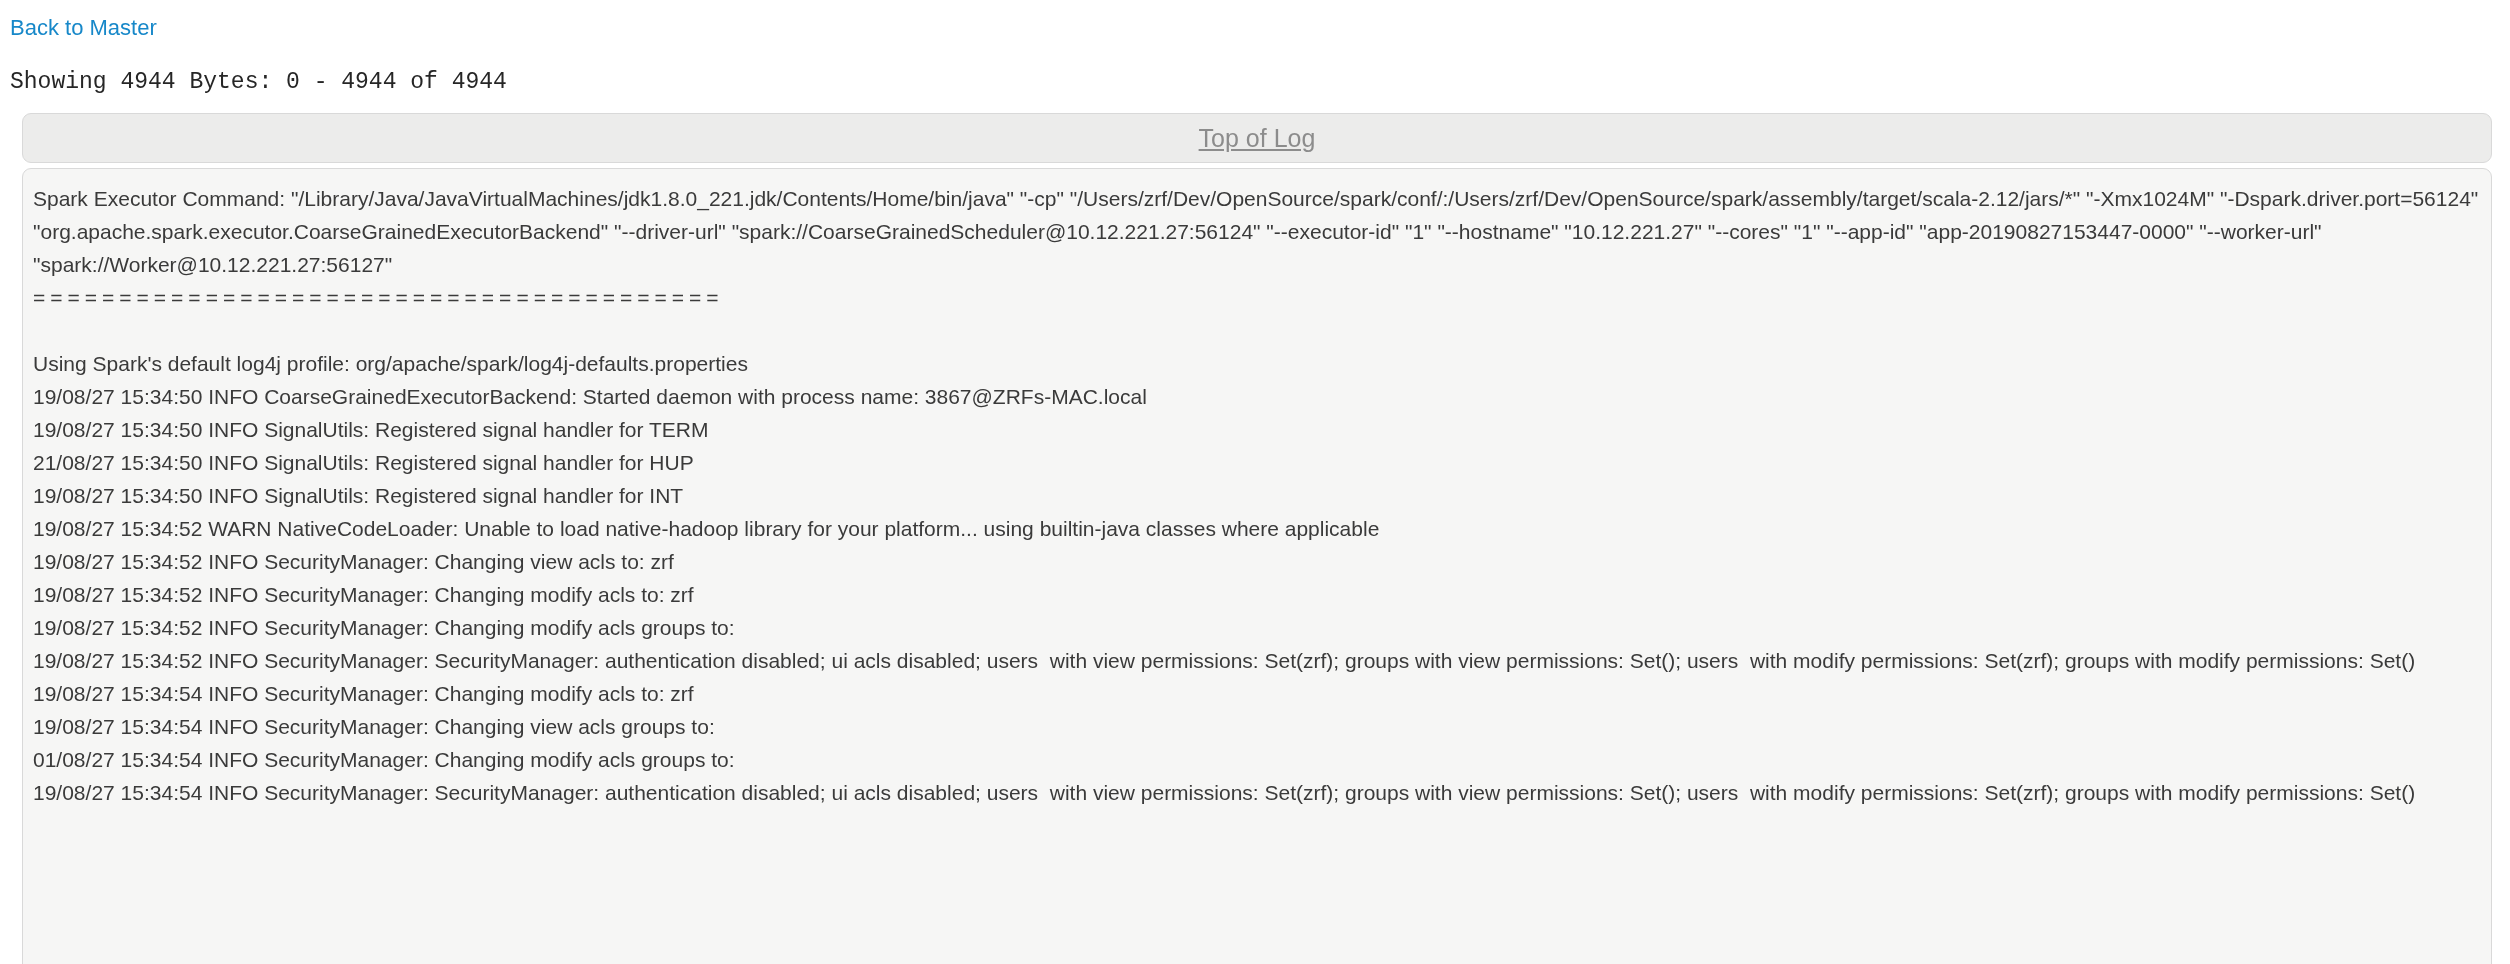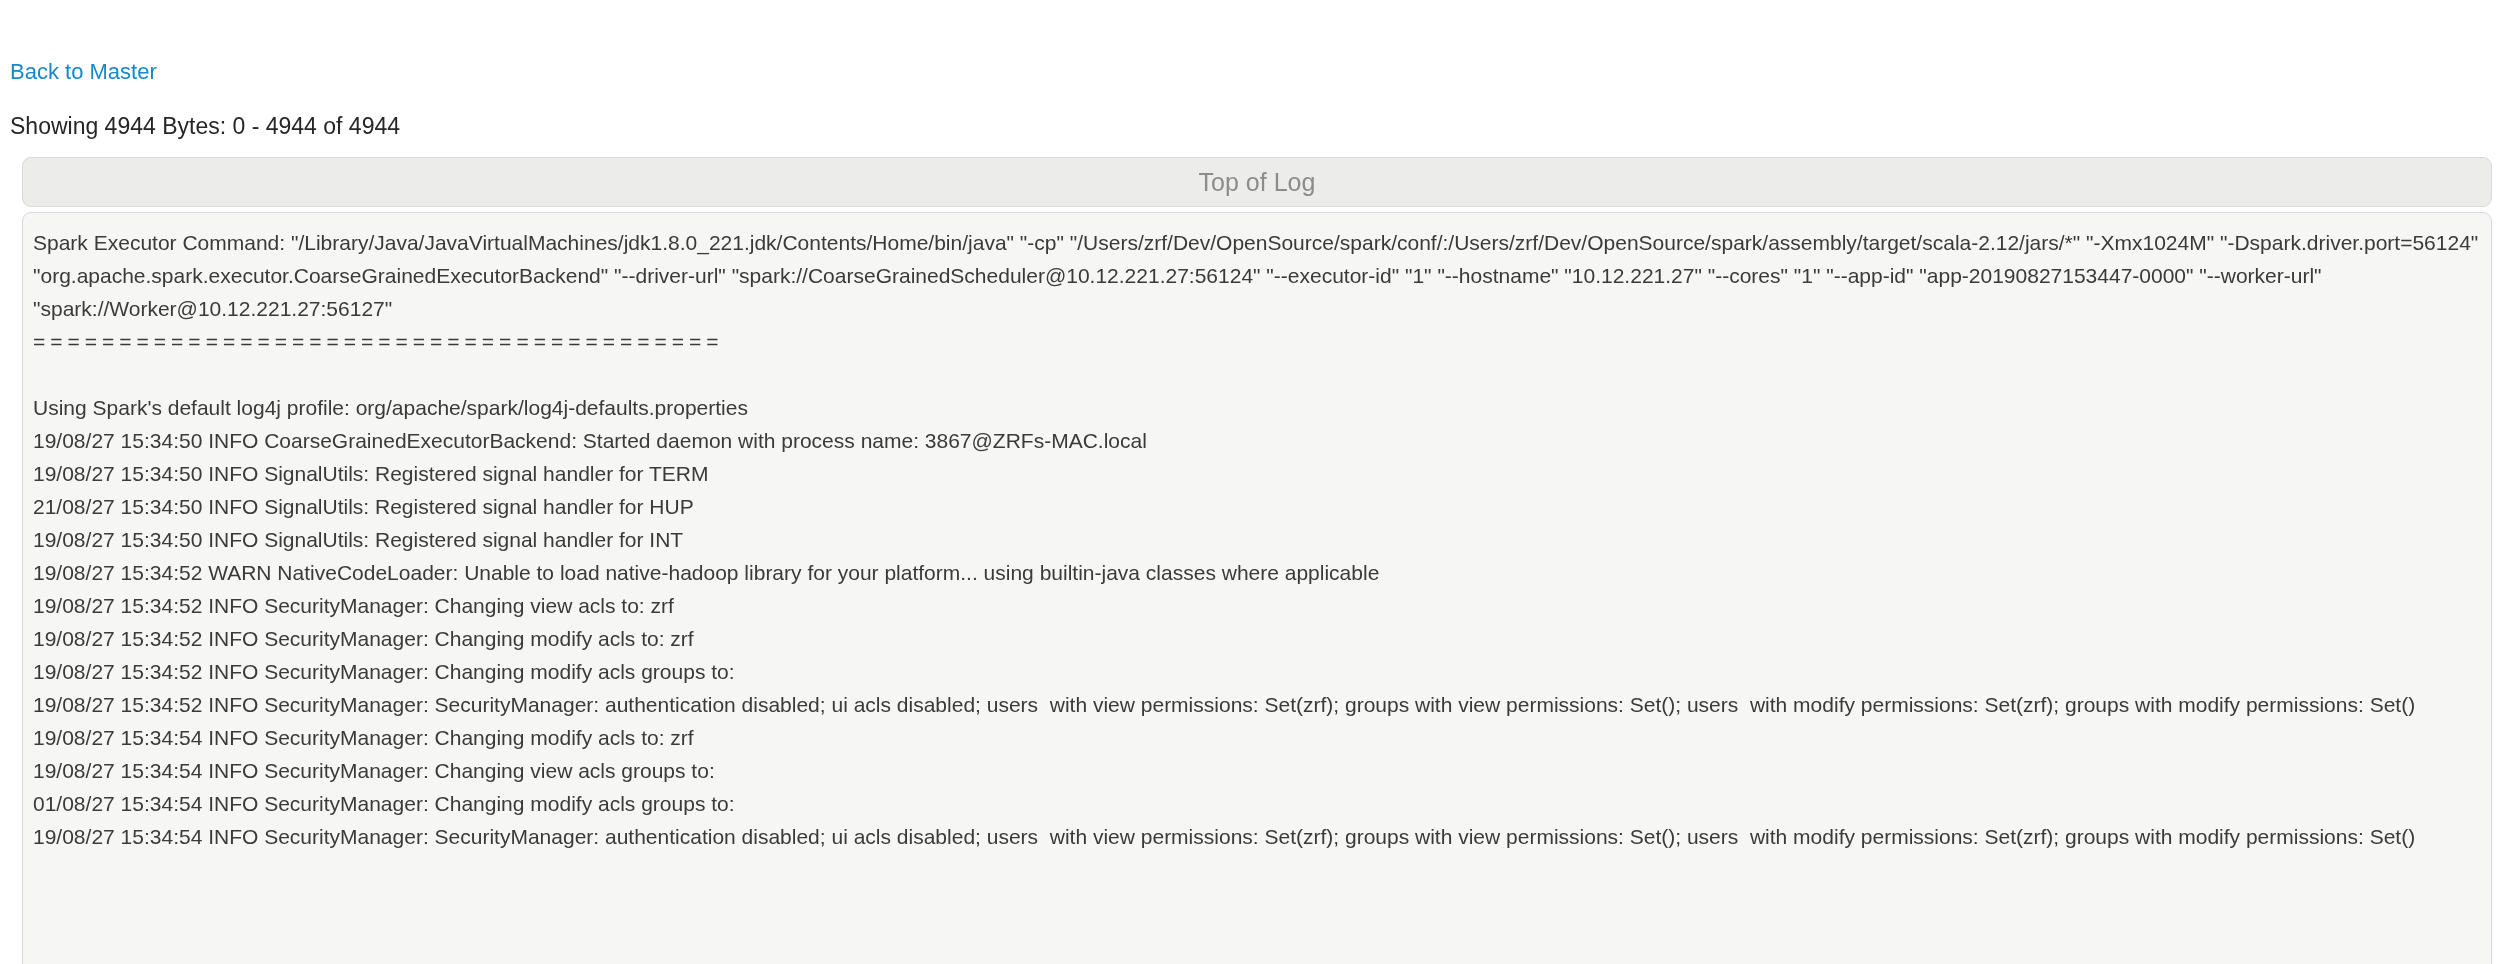--- a/index.html
+++ b/index.html
@@ -9,48 +9,49 @@
   }
   body {
     width: 2510px;
     height: 964px;
     overflow: hidden;
     background: #ffffff;
     font-family: "Liberation Sans", sans-serif;
   }
   .top-section {
     padding: 14px 18px 0 10px;
-    margin-top: 44px;
   }
   .back-link {
     display: inline-block;
     color: var(--link, #1788c9);
     font-size: 22px;
     line-height: 28px;
     text-decoration: none;
     cursor: pointer;
   }
   .byte-range {
     margin-top: 26px;
     font-size: 23px;
     line-height: 28px;
     color: #262626;
+    font-family: Liberation Mono, monospace;
   }
   .log-wrap {
     margin: 17px 18px 0 22px;
   }
   .log-header {
     height: 48px;
     line-height: 48px;
     text-align: center;
     background: var(--header-bar-bg, #ececeb);
     border: 1px solid var(--log-border, #d9d9d9);
     border-radius: 9px;
     color: var(--header-bar-text, #8c8c8c);
     font-size: 25px;
+    text-decoration: underline;
   }
   .log-box {
     margin-top: 5px;
     height: 1100px;
     box-sizing: border-box;
     background: var(--log-box-bg, #f6f6f5);
     border: 1px solid var(--log-border, #d9d9d9);
     border-radius: 9px;
     padding: 13px 10px;
     overflow-y: auto;

